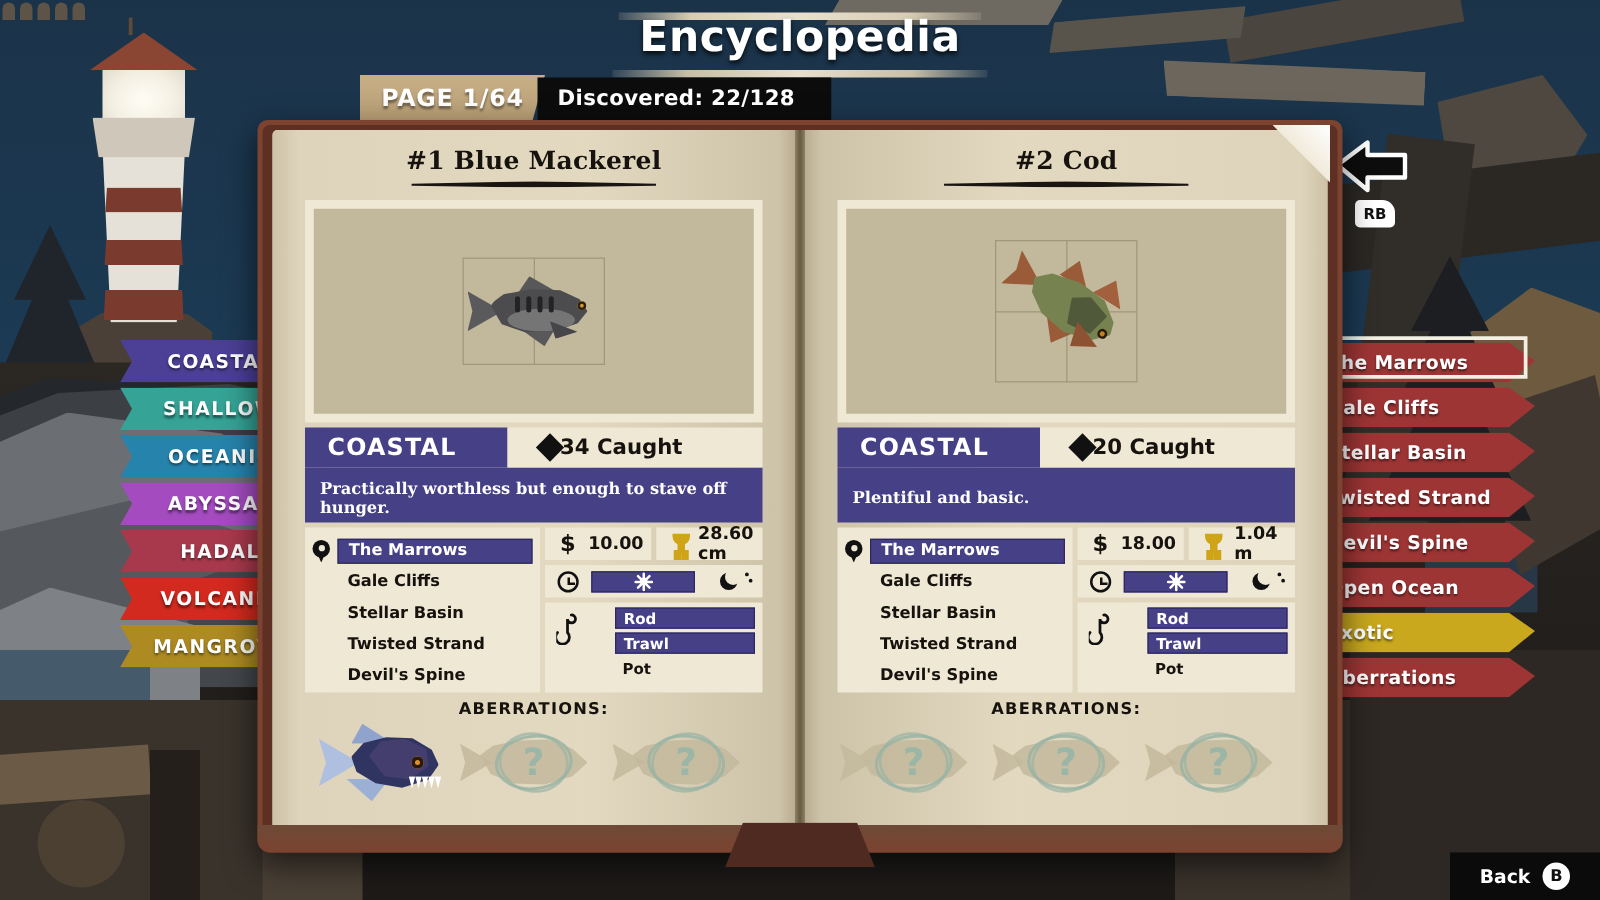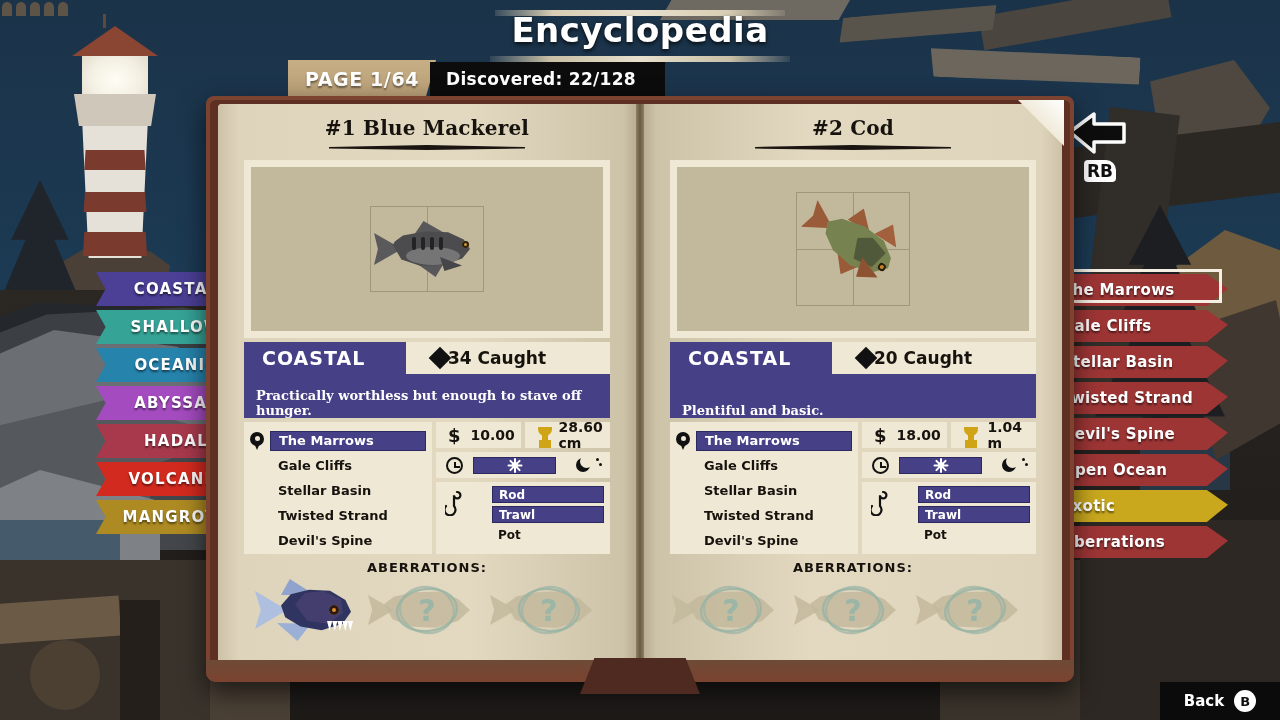--- a/index.html
+++ b/index.html
@@ -183,21 +183,21 @@
   .cod .eye { position:absolute; left:76px; top:46px; width:8px; height:8px; border-radius:50%;
         background:#c9801f; box-shadow:inset 0 0 0 2px #241c12; }
 
   
   .biome-row { display:flex; margin-top:4px; }
   .biome-tag { flex:0 0 162px; height:32px; display:flex; align-items:center; padding-left:18px;
         color:#fff; font-family:"DejaVu Sans", sans-serif; font-weight:bold; font-size:19px; letter-spacing:1px; }
   .caught-box { flex:1; height:32px; background:#efe8d5; display:flex; align-items:center; padding-left:26px;
         font-family:"DejaVu Sans", sans-serif; font-weight:bold; font-size:17px; color:#16120d; }
   .diamond { width:16px; height:16px; background:#111; transform:rotate(45deg); }
-  .desc-box { height:44px; display:flex; align-items:flex-end; padding:5px 10px 0 12px;
+  .desc-box { height:44px; display:flex; align-items:center; padding:5px 10px 0 12px;
         color:#fff; font-family:"DejaVu Serif", serif; font-weight:bold; font-size:13px; }
 
   
   .detail { display:flex; margin-top:4px; height:132px; gap:4px; }
   .loc-col { flex:0 0 188px; background:#efe8d5; padding:6px 6px 0 6px; }
   .loc-row { display:flex; align-items:center; height:25px; gap:6px; }
   .pin { flex:0 0 14px; height:17px; position:relative; }
   .pin:before { content:""; position:absolute; left:0; top:0; width:14px; height:14px; border-radius:50%; background:#111; }
   .pin:after { content:""; position:absolute; left:3px; top:9px; width:8px; height:9px; background:#111;
         clip-path:polygon(50% 100%,0 0,100% 0); }
@@ -292,21 +292,21 @@
         text-shadow:0 2px 2px rgba(0,0,0,.55); }
   .rtab.sel { outline:none; }
   .rtab-sel-frame { position:absolute; left:-6px; top:-5px; width:176px; height:34px;
         border:3px solid #f4efe2; pointer-events:none; }
 
   
   .rb-hint { position:absolute; left:1064px; top:108px; width:72px; height:74px; }
   .rb-arrow { position:absolute; left:0; top:0; }
   .rb-key { position:absolute; left:20px; top:52px; width:32px; height:22px; background:#fff;
         border-radius:4px 10px 4px 4px; display:flex; align-items:center; justify-content:center;
-        font-family:"DejaVu Sans", sans-serif; font-weight:bold; font-size:17px; color:#111; }
+        font-family:"DejaVu Sans", sans-serif; font-weight:bold; font-size:12px; color:#111; }
 
   
   .backbar { position:absolute; right:0; bottom:0; width:120px; height:38px; background:#0b0b0b;
         display:flex; align-items:center; justify-content:center; gap:10px; }
   .backbar .lbl { color:#fff; font-family:"DejaVu Sans", sans-serif; font-weight:bold; font-size:15px; }
   .btn-b { width:22px; height:22px; border-radius:50%; background:#fff; color:#111;
         display:flex; align-items:center; justify-content:center;
         font-family:"DejaVu Sans", sans-serif; font-weight:bold; font-size:13px; }
 </style>
 </head>

